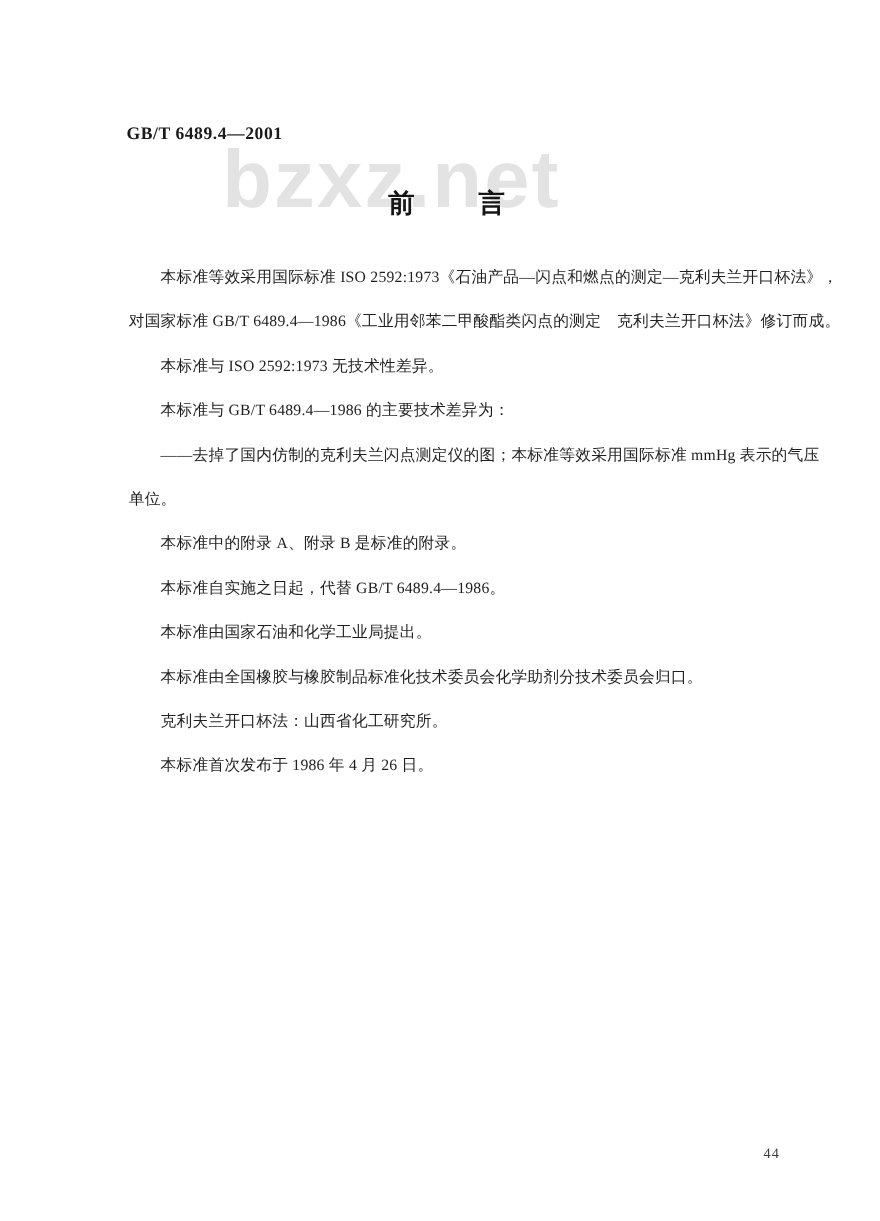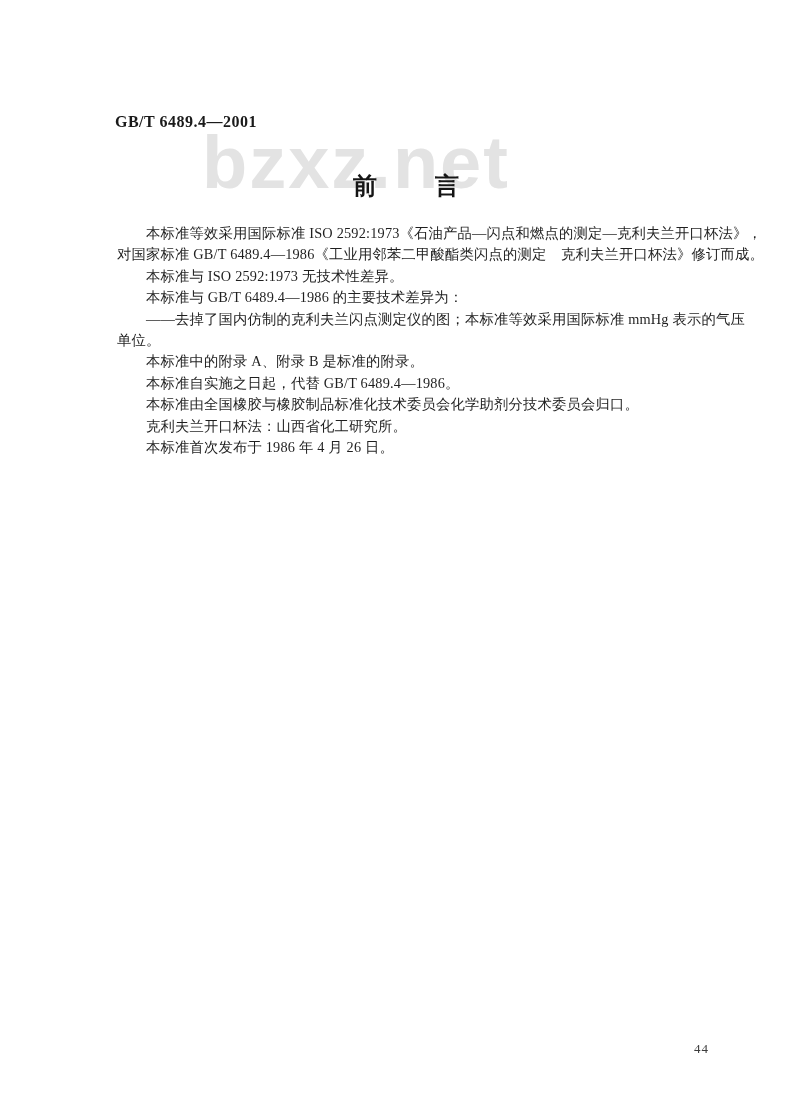--- a/index.html
+++ b/index.html
@@ -64,20 +64,21 @@
     left: 117px;
     top: 223px;
     z-index: 2;
     font-size: 14.3px;
     line-height: 21.4px;
     letter-spacing: 0.2px;
   }
   #fw-body .line {
     white-space: nowrap;
     height: 21.4px;
+    margin-top: 19px;
   }
   #fw-body .line.indent {
     padding-left: 29px;
   }
   
   #page-num {
     position: absolute;
     left: 694px;
     top: 1041px;
     font-size: 13px;
@@ -102,20 +103,21 @@
 
   <div id="fw-body">
       <div class="line indent">本标准等效采用国际标准 ISO 2592:1973《石油产品—闪点和燃点的测定—克利夫兰开口杯法》，</div>
       <div class="line">对国家标准 GB/T 6489.4—1986《工业用邻苯二甲酸酯类闪点的测定　克利夫兰开口杯法》修订而成。</div>
       <div class="line indent">本标准与 ISO 2592:1973 无技术性差异。</div>
       <div class="line indent">本标准与 GB/T 6489.4—1986 的主要技术差异为：</div>
       <div class="line indent">——去掉了国内仿制的克利夫兰闪点测定仪的图；本标准等效采用国际标准 mmHg 表示的气压</div>
       <div class="line">单位。</div>
       <div class="line indent">本标准中的附录 A、附录 B 是标准的附录。</div>
       <div class="line indent">本标准自实施之日起，代替 GB/T 6489.4—1986。</div>
+      <div class="line indent">本标准由国家石油和化学工业局提出。</div>
       <div class="line indent">本标准由全国橡胶与橡胶制品标准化技术委员会化学助剂分技术委员会归口。</div>
       <div class="line indent">克利夫兰开口杯法：山西省化工研究所。</div>
       <div class="line indent">本标准首次发布于 1986 年 4 月 26 日。</div>
     </div>
 
   <div id="page-num">44</div>
 
 </div>
 
 </body></html>

